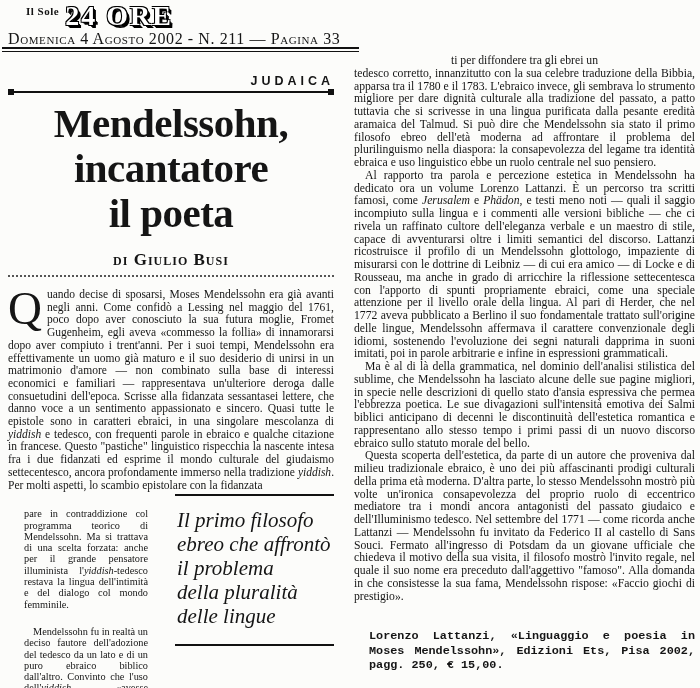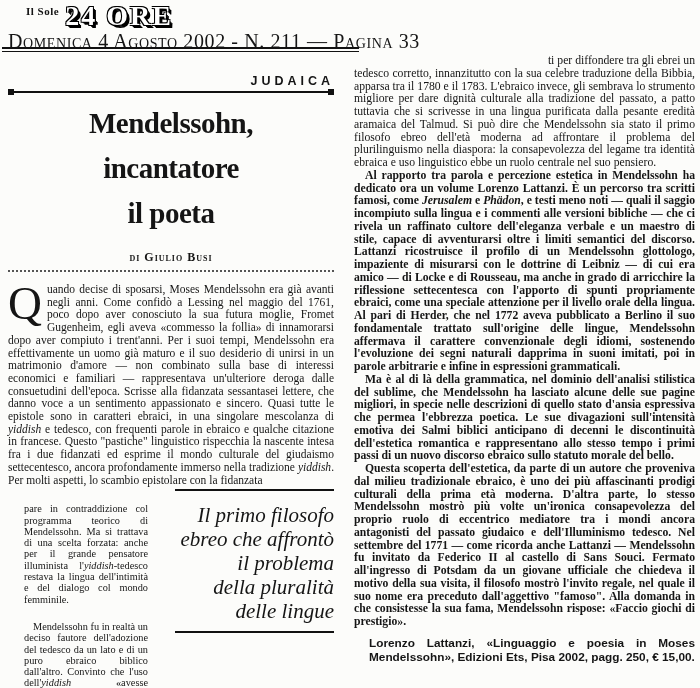--- a/index.html
+++ b/index.html
@@ -11,60 +11,60 @@
   
   .masthead { position:absolute; top:2px; left:26px; white-space:nowrap; }
   .presole { display:inline-block; vertical-align:top; margin-top:3px;
     font-size:11px; font-weight:bold; letter-spacing:0.5px; }
   .logo24 { display:inline-block; margin-left:2px;
     font-weight:bold; font-size:28px; line-height:28px; letter-spacing:2px;
     color:#fff;
     text-shadow:-1px -1px 0 #000, 1px -1px 0 #000, -1px 1px 0 #000,
                  1px 1px 0 #000, 2px 2px 0 #000, 3px 3px 0 #000; }
   .dateline { position:absolute; top:30px; left:8px;
-    font-variant:small-caps; font-size:20px; letter-spacing:0.6px; }
+    font-variant:small-caps; font-size:16px; letter-spacing:0.6px; }
   .double-rule { position:absolute; top:47px; left:2px; width:357px;
     height:2px; border-top:2.5px solid #111; border-bottom:1px solid #111; }
 
   
   .left-block { position:absolute; left:8px; top:74px; width:326px; }
   .kicker { text-align:right; font-family:"Liberation Sans", sans-serif;
     font-weight:bold; font-size:12.5px; letter-spacing:4px;
     text-transform:uppercase; }
   .kicker-rule { margin-top:3px; height:2px; background:#111; position:relative; }
   .kicker-rule::before, .kicker-rule::after { content:""; position:absolute;
     width:6px; height:6px; background:#111; top:-2px; }
   .kicker-rule::before { left:0; }
   .kicker-rule::after  { right:0; }
   .headline { margin-top:8px; text-align:center; font-weight:bold;
-    font-size:29px; line-height:45px; letter-spacing:-0.5px; }
+    font-size:41px; line-height:45px; letter-spacing:-0.5px; }
   .byline { margin-top:14px; text-align:center; font-variant:small-caps;
-    font-weight:bold; font-size:12px; letter-spacing:1px; }
+    font-weight:bold; font-size:17px; letter-spacing:1px; }
   .byline-rule { margin-top:5px; border-bottom:2px dotted #555; height:0; }
   .body-left { margin-top:11px; font-size:11.5px; line-height:12.7px;
     text-align:justify; }
   .dropcap { float:left; font-size:47px; line-height:37px; padding:2px 5px 0 0; }
   .split { display:flex; margin-top:1px; }
   .narrow { width:157px; font-size:10.3px; line-height:11.3px; text-align:justify; }
   .narrow p { margin:16px; }
   .narrow p.indent { text-indent:9px; }
   .quote-box { width:158px; margin-left:11px; align-self:flex-start;
     border-top:2px solid #111; border-bottom:2px solid #111;
-    padding:12px 0 8px 2px; margin-top:2px;text-align:right; }
+    padding:12px 0 16px 2px; margin-top:2px; }
   .quote-line { font-style:italic; font-size:21px; line-height:24px;
     white-space:nowrap; }
 
   
   .right-col { position:absolute; left:354px; top:55px; width:341px;
     font-size:11.7px; line-height:12.75px; text-align:justify; }
   .right-col p { margin:0; }
-  .right-col p.indent { text-indent:11px;font-weight:bold; }
-  .lead-line { text-align:right; }
-  .book-note { margin-top:7px; padding-left:15px;
-    font-family:Liberation Sans, sans-serif; font-weight:bold;
+  .right-col p.indent { text-indent:11px; }
+  .lead-line { text-align:center; }
+  .book-note { margin-top:26px; padding-left:15px;
+    font-family:Liberation Mono, monospace; font-weight:bold;
     font-size:11.8px; line-height:14.5px; text-align:justify; }
 </style>
 </head>
 <body>
 
 <div class="page">
 
   <div class="masthead">
     <span class="presole">Il Sole</span>
     <span class="logo24">24 ORE</span>

